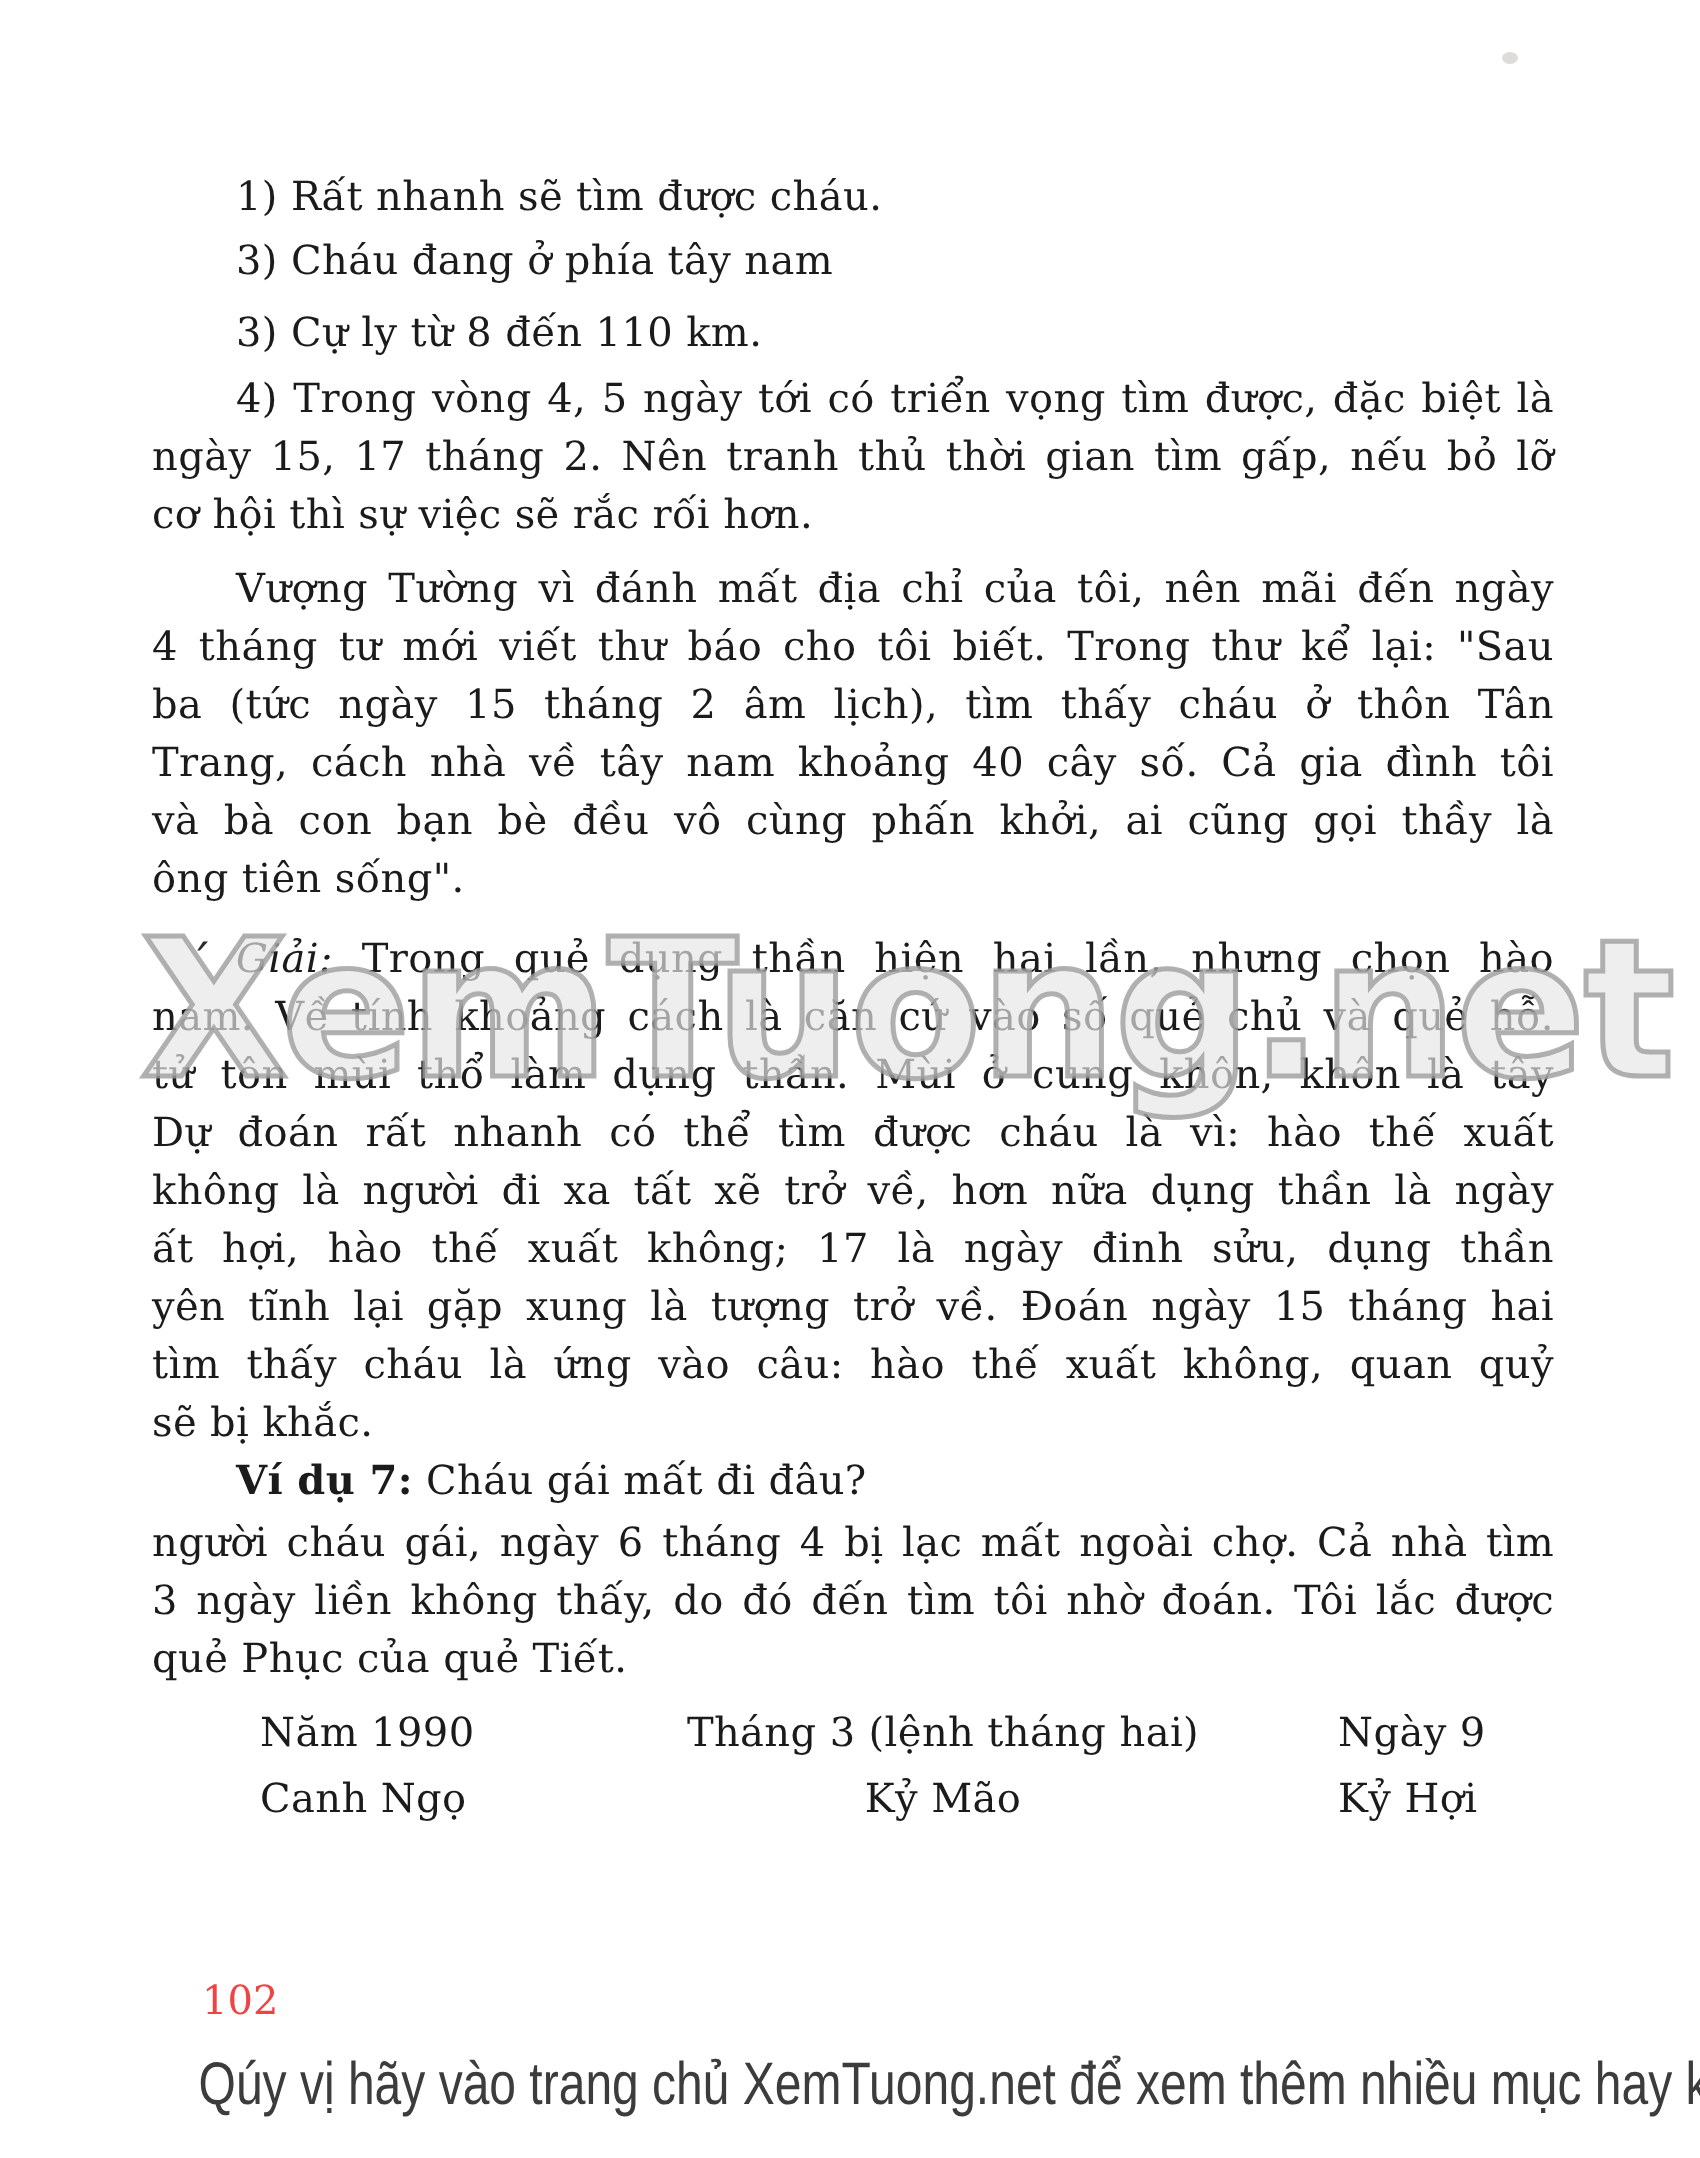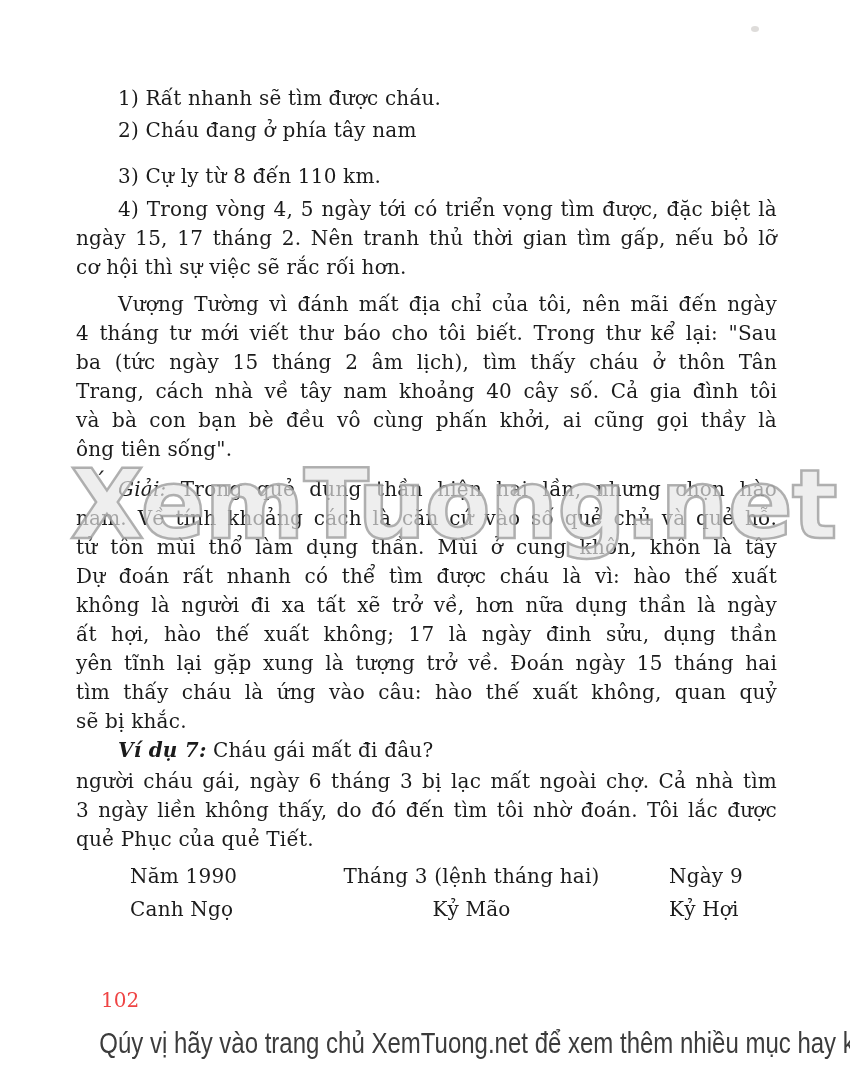--- a/index.html
+++ b/index.html
@@ -18,28 +18,28 @@
     line-height:29px;
     letter-spacing:0.2px;
     z-index:2;
   }
   .para{margin:0;}
   .tline{white-space:normal;}
   .tline.just{text-align:justify;text-align-last:justify;}
   .tline.first{padding-left:42px;}
   
   .p-item-2{margin-top:3px;}
-  .p-item-3{margin-top:17px;}
+  .p-item-3{margin-top:7px;}
   .p-item-4{margin-top:4px;}
   .p-para-vuong-tuong{margin-top:8px;}
   .p-para-giai{margin-top:11px;}
   .p-para-vi-du-7{margin-top:0px;}
   .p-para-ong-ho{margin-top:2px;}
   .lead-i{font-style:italic;}
-  .lead-bi{font-style:italic;font-weight:bold;}
+  .lead-bi{font-weight:bold;}
 
   .qtable{margin-top:6px;line-height:33px;}
   .trow{display:flex;}
   .tc1{width:260px;padding-left:54px;box-sizing:border-box;}
   .tc2{flex:1;text-align:center;}
   .tc3{width:170px;padding-left:62px;box-sizing:border-box;}
 
   .watermark{
     position:absolute;
     left:70px;top:442px;width:714px;height:126px;
@@ -87,21 +87,21 @@
 
 <div class="page">
   <div class="speck"></div>
   <span class="stray-mark">´</span>
 
   <div class="textcol" id="textcol">
       <div class="para p-item-1">
         <div class="tline first">1) Rất nhanh sẽ tìm được cháu.</div>
       </div>
       <div class="para p-item-2">
-        <div class="tline first">2) Cháu đang ở phía tây nam</div>
+        <div class="tline first">3) Cháu đang ở phía tây nam</div>
       </div>
       <div class="para p-item-3">
         <div class="tline first">3) Cự ly từ 8 đến 110 km.</div>
       </div>
       <div class="para p-item-4">
         <div class="tline first just">4) Trong vòng 4, 5 ngày tới có triển vọng tìm được, đặc biệt là</div>
         <div class="tline just">ngày 15, 17 tháng 2. Nên tranh thủ thời gian tìm gấp, nếu bỏ lỡ</div>
         <div class="tline">cơ hội thì sự việc sẽ rắc rối hơn.</div>
       </div>
       <div class="para p-para-vuong-tuong">
@@ -120,21 +120,21 @@
         <div class="tline just">không là người đi xa tất xẽ trở về, hơn nữa dụng thần là ngày</div>
         <div class="tline just">ất hợi, hào thế xuất không; 17 là ngày đinh sửu, dụng thần</div>
         <div class="tline just">yên tĩnh lại gặp xung là tượng trở về. Đoán ngày 15 tháng hai</div>
         <div class="tline just">tìm thấy cháu là ứng vào câu: hào thế xuất không, quan quỷ</div>
         <div class="tline">sẽ bị khắc.</div>
       </div>
       <div class="para p-para-vi-du-7">
         <div class="tline first"><span class="lead-bi">Ví dụ 7:</span> Cháu gái mất đi đâu?</div>
       </div>
       <div class="para p-para-ong-ho">
-        <div class="tline just">người cháu gái, ngày 6 tháng 3 bị lạc mất ngoài chợ. Cả nhà tìm</div>
+        <div class="tline just">người cháu gái, ngày 6 tháng 4 bị lạc mất ngoài chợ. Cả nhà tìm</div>
         <div class="tline just">3 ngày liền không thấy, do đó đến tìm tôi nhờ đoán. Tôi lắc được</div>
         <div class="tline">quẻ Phục của quẻ Tiết.</div>
       </div>
       <div class="qtable">
         <div class="trow">
           <span class="tc1">Năm 1990</span>
           <span class="tc2">Tháng 3 (lệnh tháng hai)</span>
           <span class="tc3">Ngày 9</span>
         </div>
         <div class="trow">

